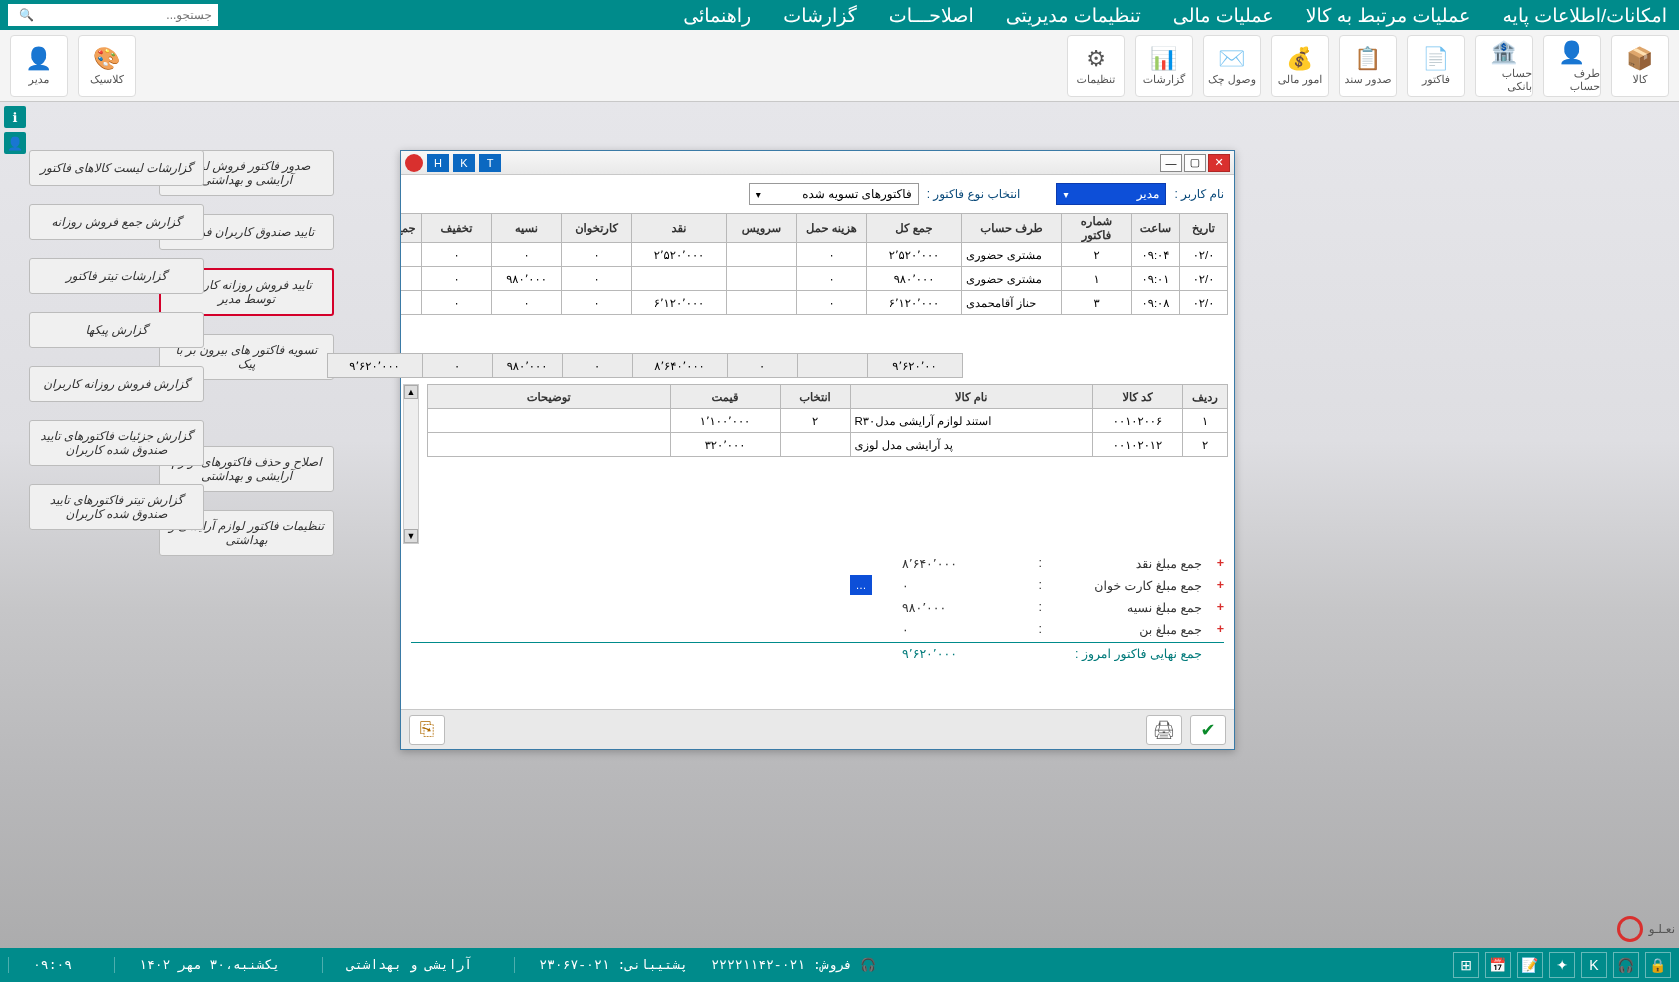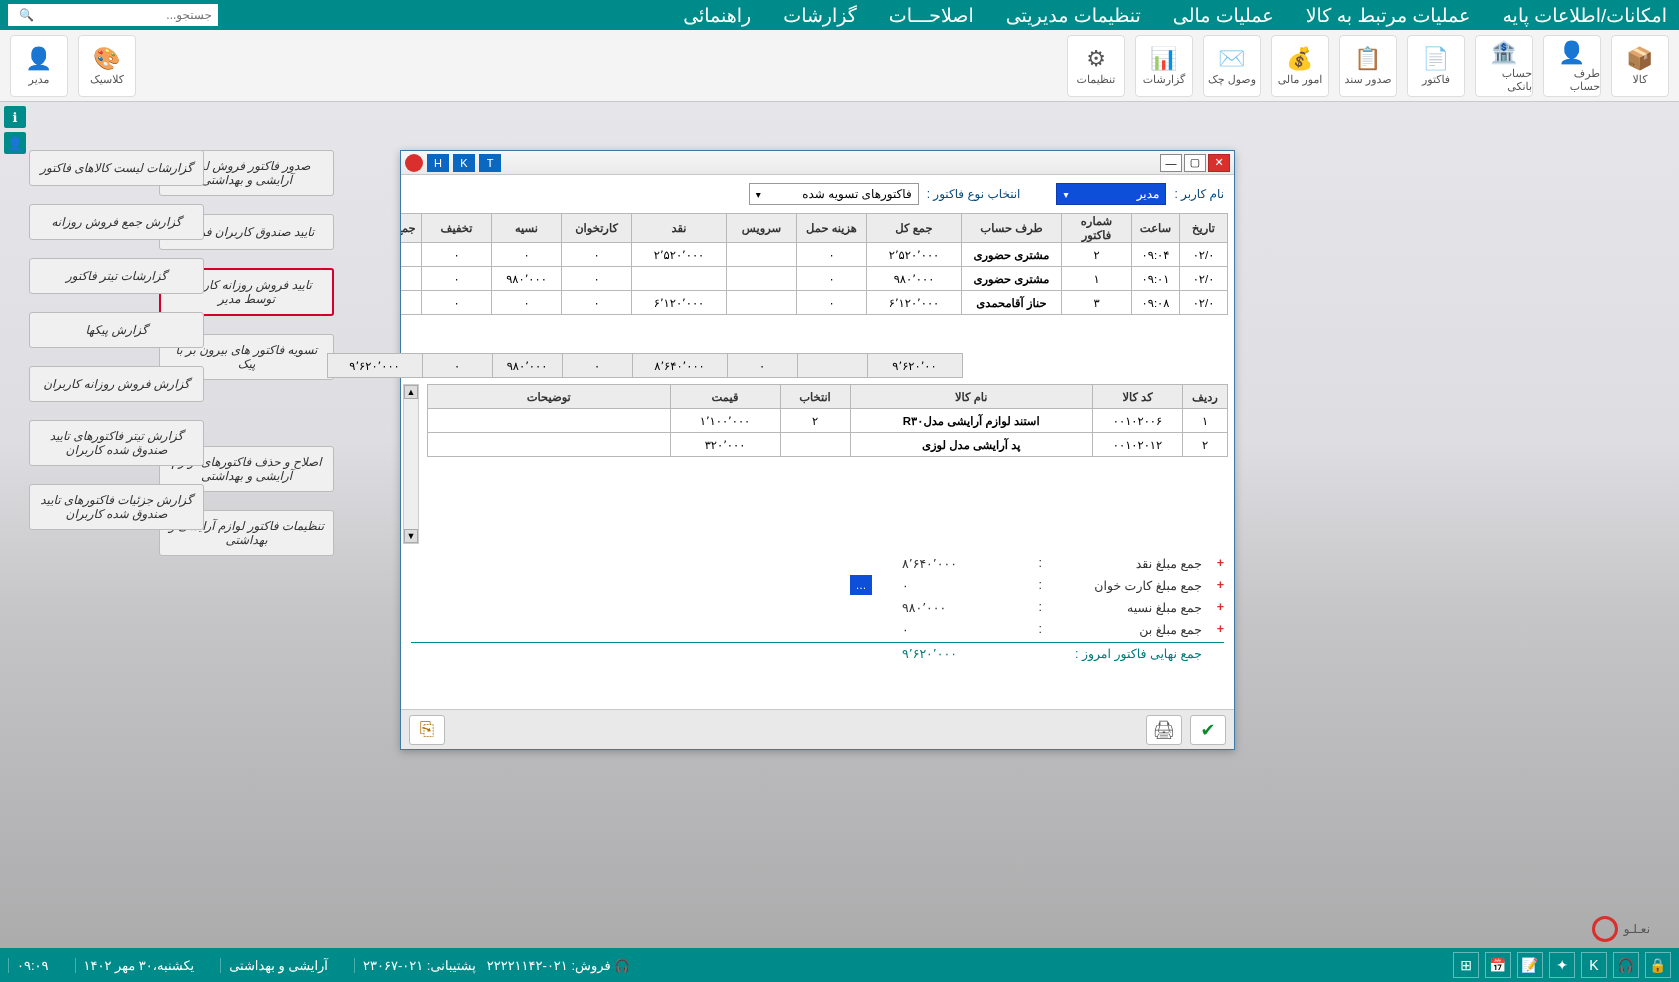--- a/index.html
+++ b/index.html
@@ -205,21 +205,21 @@
   height: 24px;
   font-size: 11.5px;
   padding: 0 4px;
   text-align: center;
   background: #fff;
 }
 .tbl th {
   background: #ececec;
   color: #333;
 }
-.tbl td.right { text-align: center; font-weight: bold; }
+.tbl td.right { text-align: left; }
 .tbl .chk { width: 38px; }
 .tbl .narrow { width: 48px; }
 .tbl .med { width: 70px; }
 .tbl .wide { width: 95px; }
 .tbl .acc { width: 100px; }
 
 .tbl-wrap { padding: 0 6px; }
 .tbl-area {
   height: 140px;
   overflow: hidden;
@@ -293,21 +293,21 @@
   width: 36px; height: 30px; background: white; border: 1px solid #bbb; border-radius: 3px;
   display: flex; align-items: center; justify-content: center; font-size: 18px;
 }
 .act-btn.ok { color: #0a8a2a; }
 .act-btn.print { color: #555; }
 .act-btn.exit { color: #b06a00; }
 
 
 .brand {
   position: absolute;
-  right: 29px;
+  right: 4px;
   bottom: 6px;
   display: flex;
   align-items: center;
   gap: 6px;
   color: #555;
 }
 .brand-logo {
   width: 26px; height: 26px; border-radius: 50%; border: 3px solid #d9302e;
   position: relative;
 }
@@ -320,21 +320,21 @@
   height: 34px;
   background: #008b8b;
   color: white;
   display: flex;
   justify-content: space-between;
   align-items: center;
   padding: 0 8px;
   font-size: 13px;
 }
 .statusbar-left { display: flex; gap: 18px; align-items: center; direction: rtl; }
-.statusbar-left .seg { border-left: 1px solid rgba(255,255,255,0.3); padding: 0 8px; }
+.statusbar-left .seg { border-left: 1px solid rgba(255,255,255,0.3); padding: 0 24px; font-family: Liberation Mono, monospace; }
 .statusbar-right { display: flex; gap: 6px; direction: ltr; }
 .sb-ico {
   width: 26px; height: 26px; border: 1px solid rgba(255,255,255,0.4);
   display: flex; align-items: center; justify-content: center; font-size: 14px;
 }
 .caret { margin-right: 4px; font-size: 10px; }
 </style>
 </head>
 <body>
 
@@ -421,22 +421,22 @@
     <div class="report-btn">اصلاح و حذف فاکتورهای لوازم آرایشی و بهداشتی</div>
     <div class="report-btn">تنظیمات فاکتور لوازم آرایشی و بهداشتی</div>
   </div>
 
   <div class="reports-col right">
     <div class="report-btn">گزارشات لیست کالاهای فاکتور</div>
     <div class="report-btn">گزارش جمع فروش روزانه</div>
     <div class="report-btn">گزارشات تیتر فاکتور</div>
     <div class="report-btn">گزارش پیکها</div>
     <div class="report-btn">گزارش فروش روزانه کاربران</div>
+    <div class="report-btn">گزارش جزئیات فاکتورهای تایید صندوق شده کاربران</div>
     <div class="report-btn">گزارش تیتر فاکتورهای تایید صندوق شده کاربران</div>
-    <div class="report-btn">گزارش جزئیات فاکتورهای تایید صندوق شده کاربران</div>
   </div>
 
   <div class="inner-window">
     <div class="iw-title">
       <div class="iw-title-left">
         <span class="iw-redcircle"></span>
         <span class="iw-tbtn iw-blue">H</span>
         <span class="iw-tbtn iw-blue">K</span>
         <span class="iw-tbtn iw-blue">T</span>
       </div>

